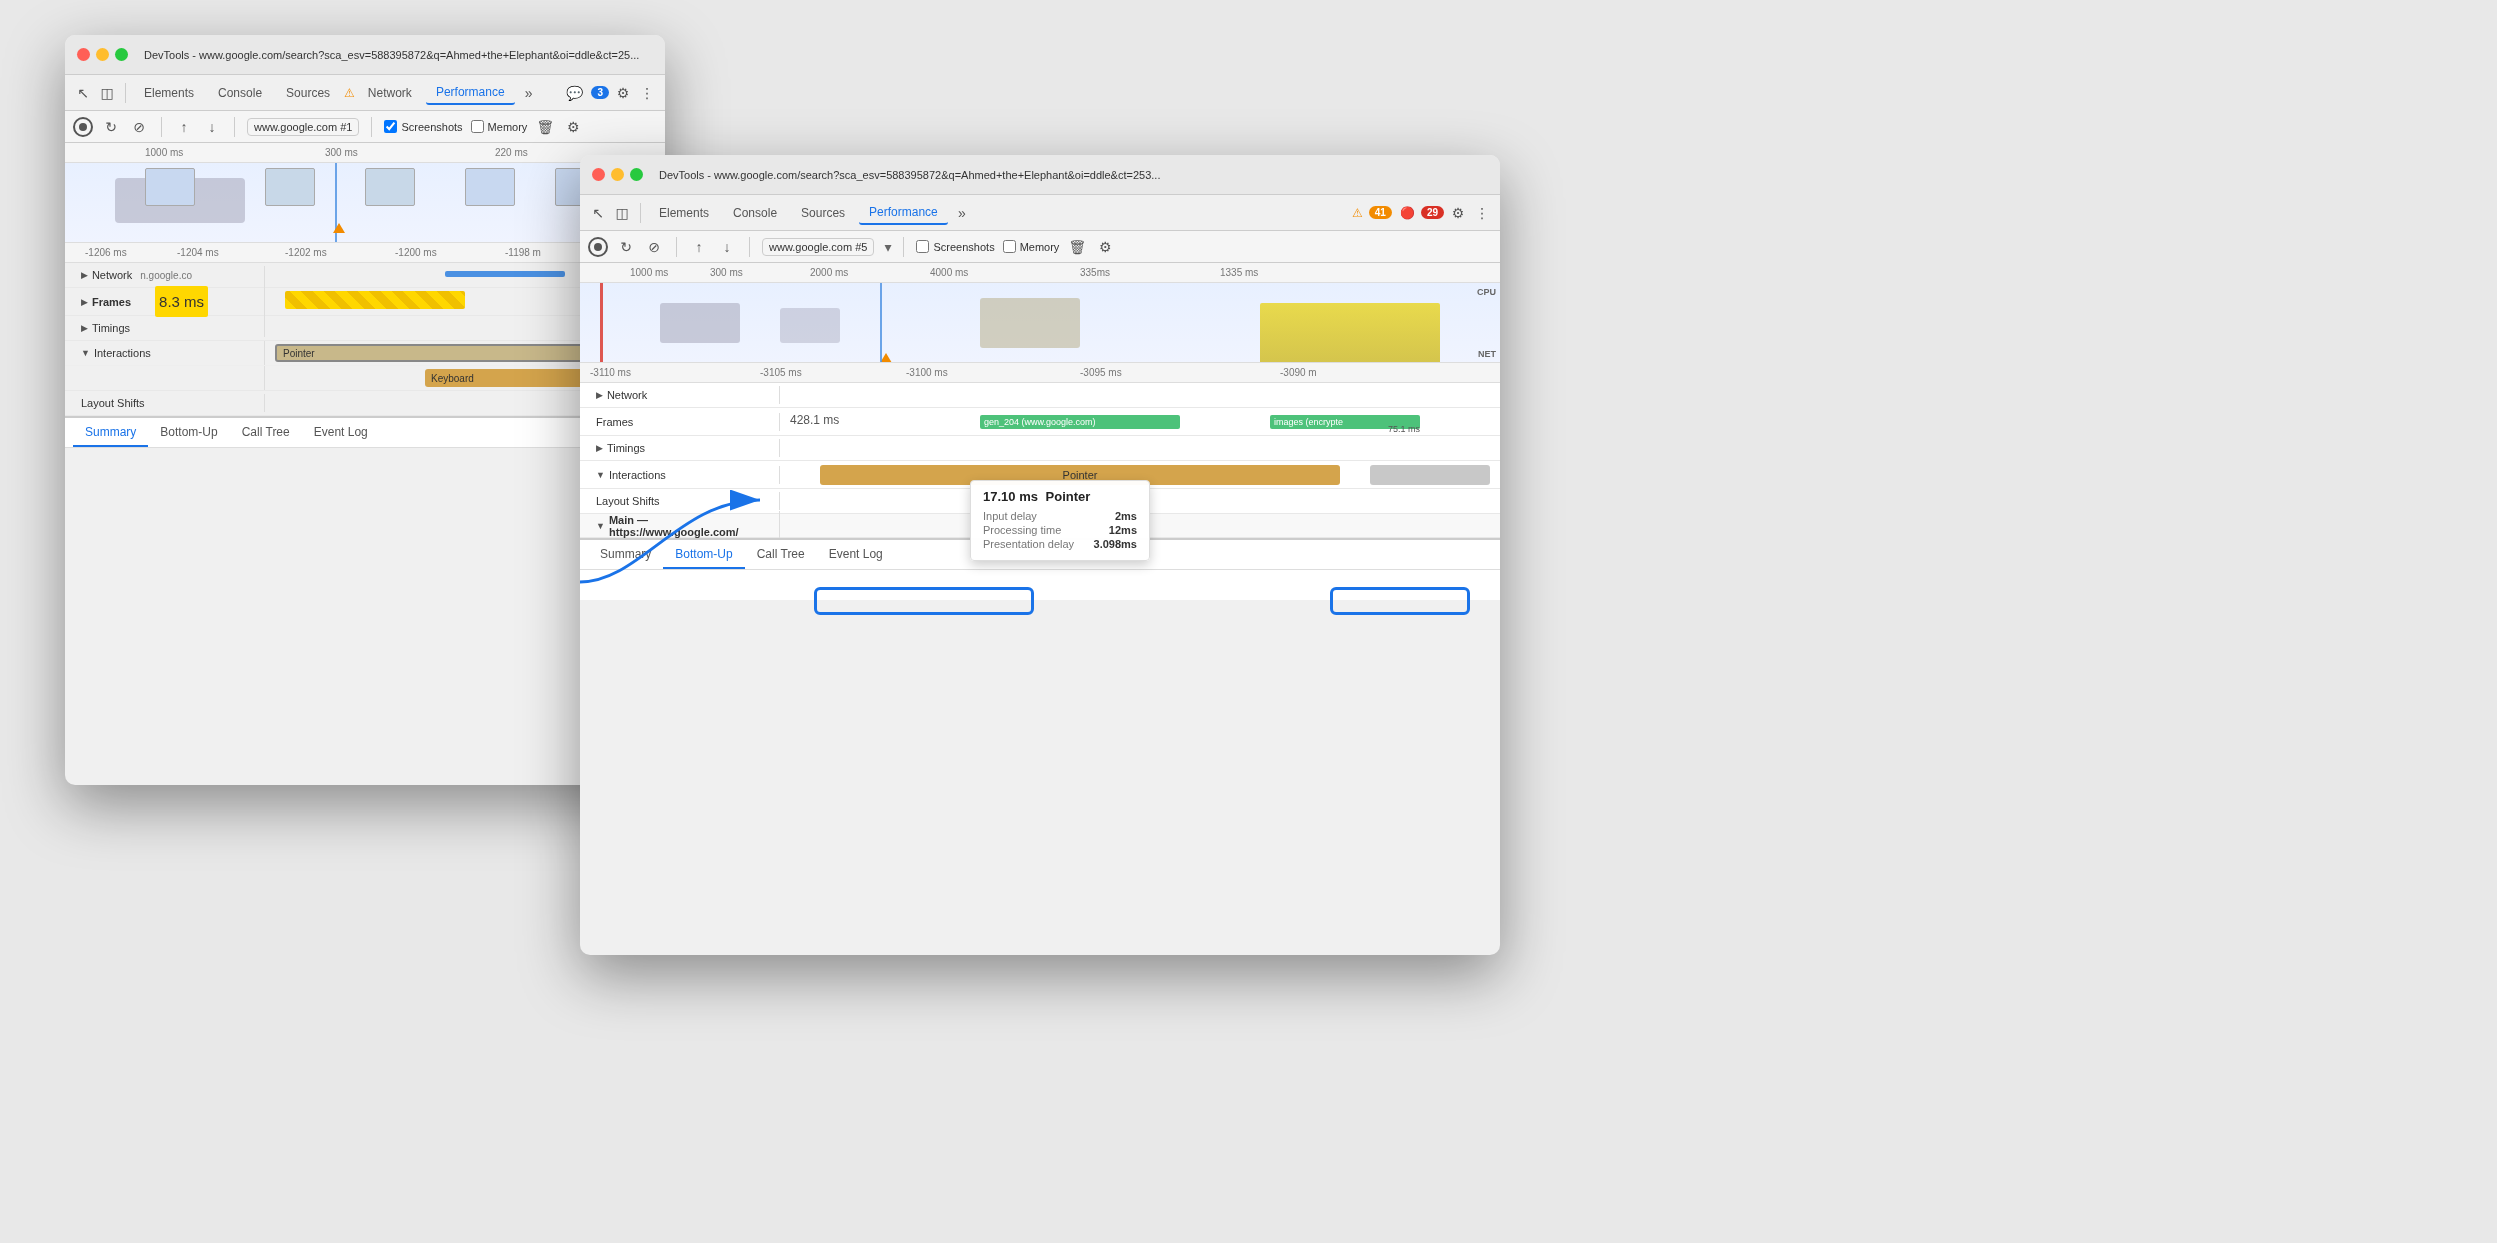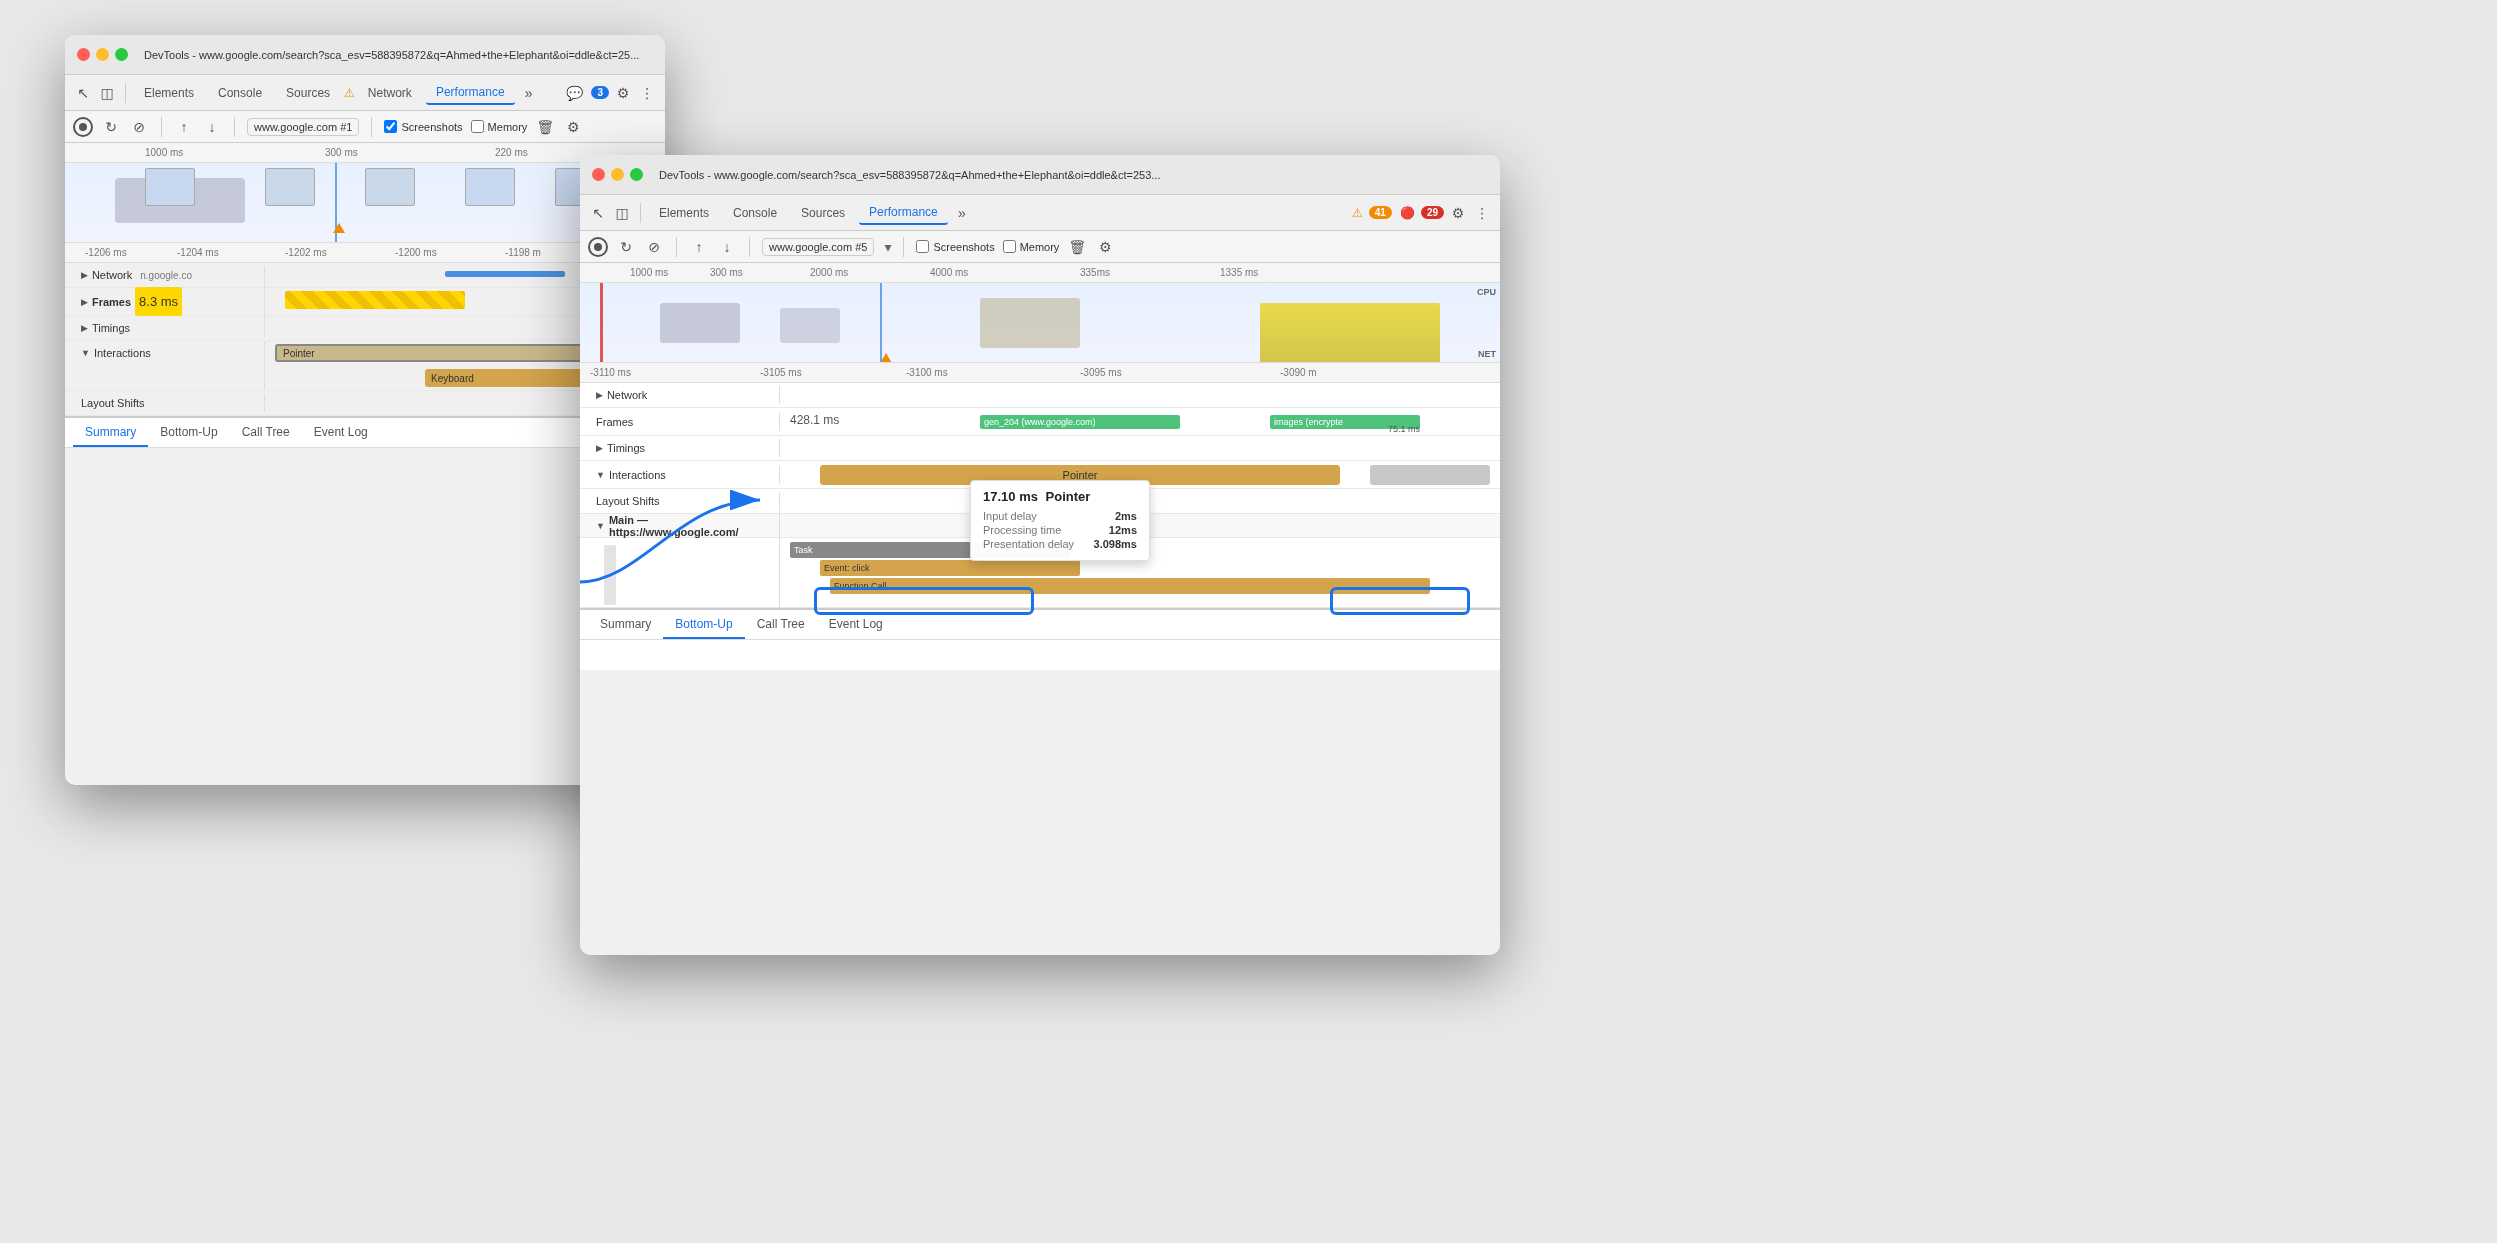--- a/index.html
+++ b/index.html
@@ -414,21 +414,21 @@
     <div class="track-content" style="height:24px;">
       <div style="position:absolute;left:180px;top:8px;width:120px;height:6px;background:#4a90e2;border-radius:2px;"></div>
       <div style="position:absolute;right:10px;top:8px;font-size:9px;color:#777;">search (www</div>
     </div>
   </div>
 
   <div class="track-row" style="height:28px;">
     <div class="track-label">
       <span class="expand-arrow">▶</span>
       <span style="font-weight:600;">Frames</span>
-      <span style="background:#ffd700;color:#333;font-size:13px;padding:7px 4px;border-radius:2px;margin-left:0;">8.3 ms</span>
+      <span style="background:#ffd700;color:#333;font-size:15px;padding:7px 4px;border-radius:2px;margin-left:20px;">8.3 ms</span>
     </div>
     <div class="track-content">
       <div class="frames-bar"></div>
     </div>
   </div>
 
   <div class="track-row">
     <div class="track-label">
       <span class="expand-arrow">▶</span>
       <span>Timings</span>
@@ -625,39 +625,20 @@
     </div>
 
     <div class="track-row track-section-header" style="height:24px;">
       <div class="track-label">
         <span class="expand-arrow">▼</span>
         <span>Main — https://www.google.com/</span>
       </div>
       <div class="track-content" style="height:24px;"></div>
     </div>
 
-    <div class="track-row" style="height:70px;align-items:flex-start;">
-      <div class="track-label" style="width:200px;min-width:200px;height:70px;border-right:1px solid #ddd;">
-        <div style="width:12px;height:60px;background:rgba(200,200,200,0.5);margin:4px 0 0 8px;border-radius:2px;"></div>
-      </div>
-      <div class="track-content main-track-content">
-
-        <div style="position:absolute;left:10px;top:4px;width:280px;height:16px;background:#888;border-radius:2px;display:flex;align-items:center;padding-left:4px;font-size:9px;color:#fff;">
-          <span>Task</span>
-        </div>
-
-        <div style="position:absolute;left:40px;top:22px;width:260px;height:16px;background:#d4a44c;border-radius:2px;display:flex;align-items:center;padding-left:4px;font-size:9px;color:#333;">
-          <span>Event: click</span>
-        </div>
-
-        <div style="position:absolute;left:50px;top:40px;width:600px;height:16px;background:#d4a44c;border-radius:2px;display:flex;align-items:center;padding-left:4px;font-size:9px;color:#333;">
-          <span>Function Call</span>
-        </div>
-      </div>
-    </div>
   </div>
 
   <div class="tooltip-box" style="left:390px;top:325px;">
     <div class="tooltip-title">
       <span>17.10 ms</span>
       <span style="margin-left:4px;">Pointer</span>
     </div>
     <div class="tooltip-row">
       <span class="tooltip-key">Input delay</span>
       <span class="tooltip-val">2ms</span>

